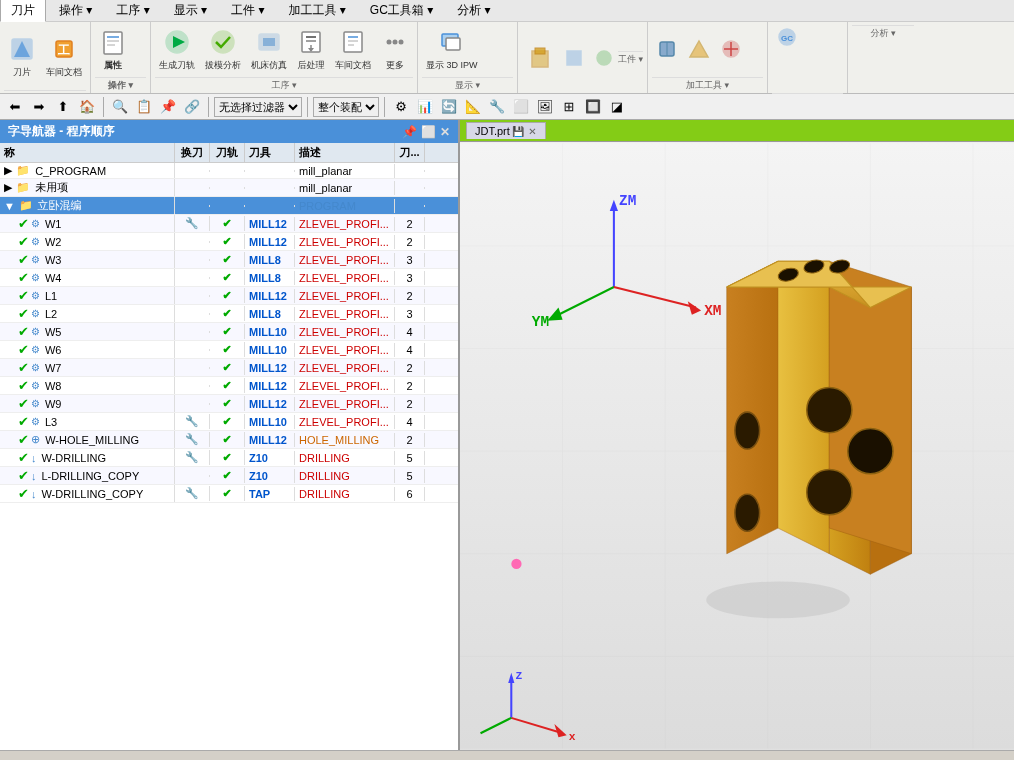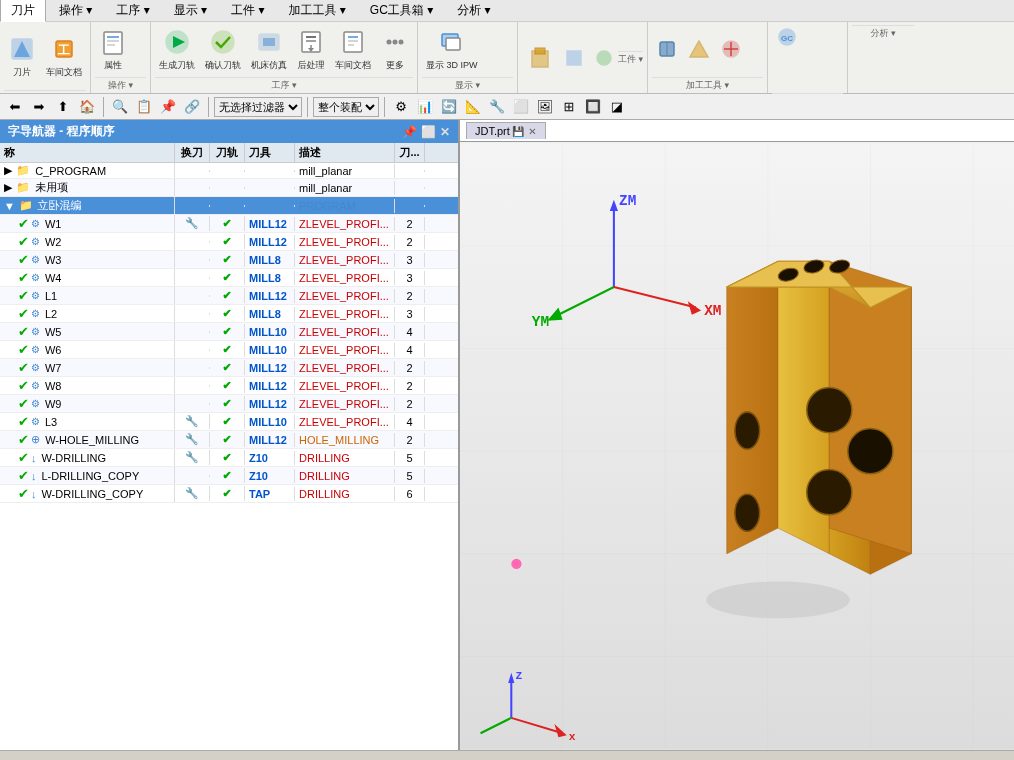--- a/index.html
+++ b/index.html
@@ -38,21 +38,21 @@
     .col-tool-change { width: 35px; text-align: center; }
     .col-tool-path { width: 35px; text-align: center; }
     .col-tool { width: 50px; }
     .col-desc { width: 100px; }
     .col-num { width: 30px; text-align: center; }
 
     .check-green { color: #00aa00; font-size: 13px; }
 
     
     .right-panel { flex: 1; display: flex; flex-direction: column; background: #e8e8e8; }
-    .viewport-titlebar { display: flex; align-items: center; background: #ffffff; border-bottom: 1px solid #999; padding: 2px 6px; font-size: 11px; gap: 4px; }
+    .viewport-titlebar { display: flex; align-items: center; background: #84cc16; border-bottom: 1px solid #999; padding: 2px 6px; font-size: 11px; gap: 4px; }
     .viewport-tab { background: #d8d8e8; padding: 2px 8px; border: 1px solid #aaa; border-bottom: none; font-size: 11px; display: flex; align-items: center; gap: 3px; }
     .viewport-close { cursor: pointer; color: #666; font-size: 10px; }
     .viewport-3d { flex: 1; position: relative; background: linear-gradient(180deg, #f0f0f0 0%, #e0e0e0 100%); overflow: hidden; font-family: Liberation Mono, monospace; }
 
     
     .status-bar { height: 20px; background: #d4d0c8; border-top: 1px solid #aaa; display: flex; align-items: center; padding: 0 8px; font-size: 11px; color: #333; }
 
     
     .viewport-svg { width: 100%; height: 100%; }
     .prog-icon { color: #4488cc; }
@@ -114,21 +114,21 @@
                 <rect x="6" y="6" width="16" height="16" rx="2" fill="#f0a030" stroke="#e08020" stroke-width="1.5"></rect>
                 <text x="14" y="19" text-anchor="middle" font-size="12" fill="#fff" font-weight="bold">工</text>
               </svg>
           </span>
           <span class="lbl">车间文档</span>
         </div>
       </div>
       <div class="top-ribbon-label"></div>
     </div>
 
-    <div class="top-ribbon-group" style="min-width:60px;">
+    <div class="top-ribbon-group" style="min-width:60px;font-weight:bold;">
       <div class="top-ribbon-icons">
         <div class="icon-btn">
           <span class="ic">
             <svg width="28" height="28" viewBox="0 0 28 28">
                 <rect x="5" y="4" width="18" height="22" rx="1" fill="#fff" stroke="#888" stroke-width="1.5"></rect>
                 <line x1="8" y1="9" x2="20" y2="9" stroke="#4a90d9" stroke-width="1.5"></line>
                 <line x1="8" y1="13" x2="20" y2="13" stroke="#aaa" stroke-width="1"></line>
                 <line x1="8" y1="17" x2="16" y2="17" stroke="#aaa" stroke-width="1"></line>
               </svg>
           </span>
@@ -149,21 +149,21 @@
           </span>
           <span class="lbl">生成刀轨</span>
         </div>
         <div class="icon-btn">
           <span class="ic">
             <svg width="28" height="28" viewBox="0 0 28 28">
                 <circle cx="14" cy="14" r="11" fill="#44aa00" opacity="0.2" stroke="#44aa00" stroke-width="1.5"></circle>
                 <polyline points="7,14 12,19 21,9" fill="none" stroke="#44aa00" stroke-width="2.5"></polyline>
               </svg>
           </span>
-          <span class="lbl">确认刀轨</span>
+          <span class="lbl">拔模分析</span>
         </div>
         <div class="icon-btn">
           <span class="ic">
             <svg width="28" height="28" viewBox="0 0 28 28">
                 <rect x="4" y="6" width="20" height="16" rx="2" fill="#4488cc" opacity="0.2" stroke="#4488cc" stroke-width="1.5"></rect>
                 <rect x="8" y="10" width="12" height="8" fill="#4488cc" opacity="0.5"></rect>
               </svg>
           </span>
           <span class="lbl">机床仿真</span>
         </div>

